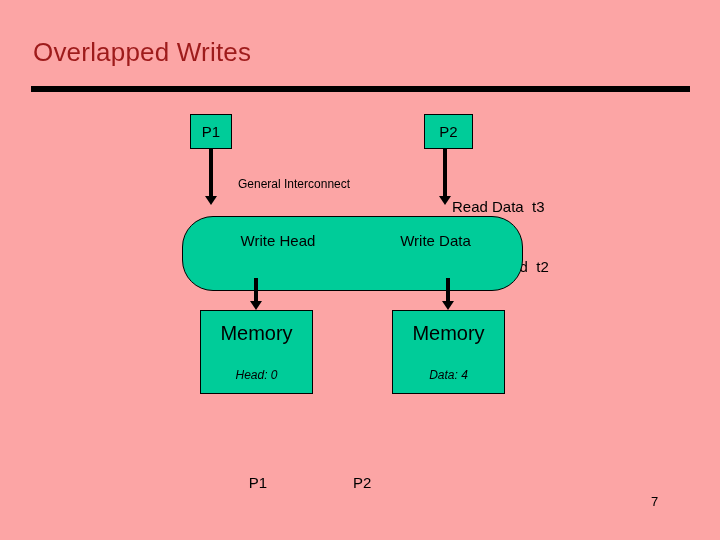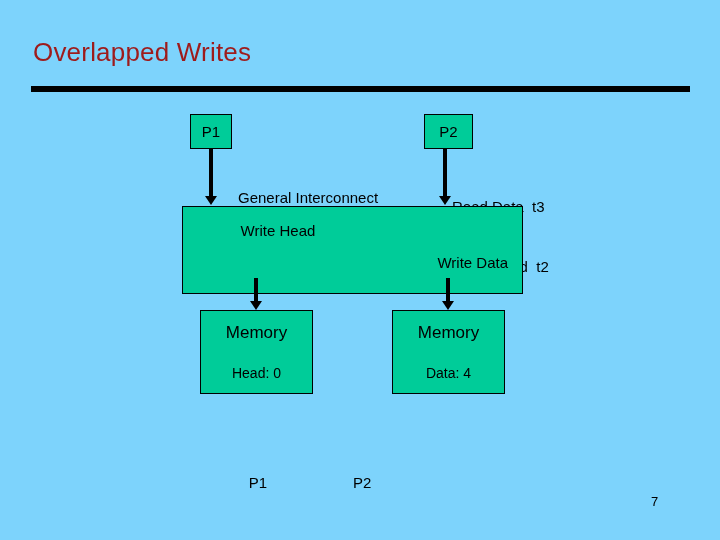--- a/index.html
+++ b/index.html
@@ -4,21 +4,21 @@
 <style>
   html, body {
     margin: 0;
     padding: 0;
     background: #ffffff;
   }
   #slide {
     position: relative;
     width: 720px;
     height: 540px;
-    background: #7dd3fc;
+    background: #fca5a5;
     font-family: "Liberation Sans", sans-serif;
     overflow: hidden;
   }
 
   
   #title {
     position: absolute;
     left: 33px;
     top: 37px;
     font-size: 26px;
@@ -52,50 +52,50 @@
   }
 
   
   #proc-p1 { left: 190px; top: 114px; width: 42px; height: 35px; }
   #proc-p2 { left: 424px; top: 114px; width: 49px; height: 35px; }
   #proc-p1 .lbl, #proc-p2 .lbl { font-size: 15px; }
 
   
   #interconnect {
     left: 182px;
-    top: 206px;
+    top: 216px;
     width: 341px;
-    height: 88px;
+    height: 75px;
     display: block;
+    border-radius: 31px;
   }
   #ic-left {
     position: absolute;
     left: 20px;
     top: 14px;
     width: 150px;
     text-align: center;
     font-size: 15px;
     line-height: 1.35;
   }
   #ic-right {
     position: absolute;
     left: 180px;
     top: 14px;
     width: 145px;
-    text-align: right;
+    text-align: center;
     font-size: 15px;
     line-height: 1.35;
-    margin-top: 32px;
   }
 
   
   #mem-left  { left: 200px; top: 310px; width: 113px; height: 84px; }
   #mem-right { left: 392px; top: 310px; width: 113px; height: 84px; }
-  .tealbox .mem-title { margin-bottom: 22px; font-size: 17px; }
-  .tealbox .mem-val   { font-size: 14px; }
+  .tealbox .mem-title { margin-bottom: 22px; font-size: 20px; }
+  .tealbox .mem-val   { font-size: 12px; font-style: italic; }
 
   
   .arrow { position: absolute; }
   .arrow .shaft {
     position: absolute;
     left: 0; top: 0;
     width: 4px;
     background: #000000;
   }
   .arrow .head {
@@ -120,24 +120,23 @@
 
   #arrow-mem-right { left: 446px; top: 278px; }
   #arrow-mem-right .shaft { height: 24px; }
   #arrow-mem-right .head  { top: 23px; }
 
   
   #label-interconnect {
     position: absolute;
     left: 238px;
     top: 177px;
-    font-size: 15px;
+    font-size: 12px;
     color: #000000;
     white-space: nowrap;
-    margin-top: 12px;
   }
   #label-reads {
     position: absolute;
     left: 452px;
     top: 157px;
     font-size: 15px;
     color: #000000;
     line-height: 1.33;
     white-space: pre;
   }

